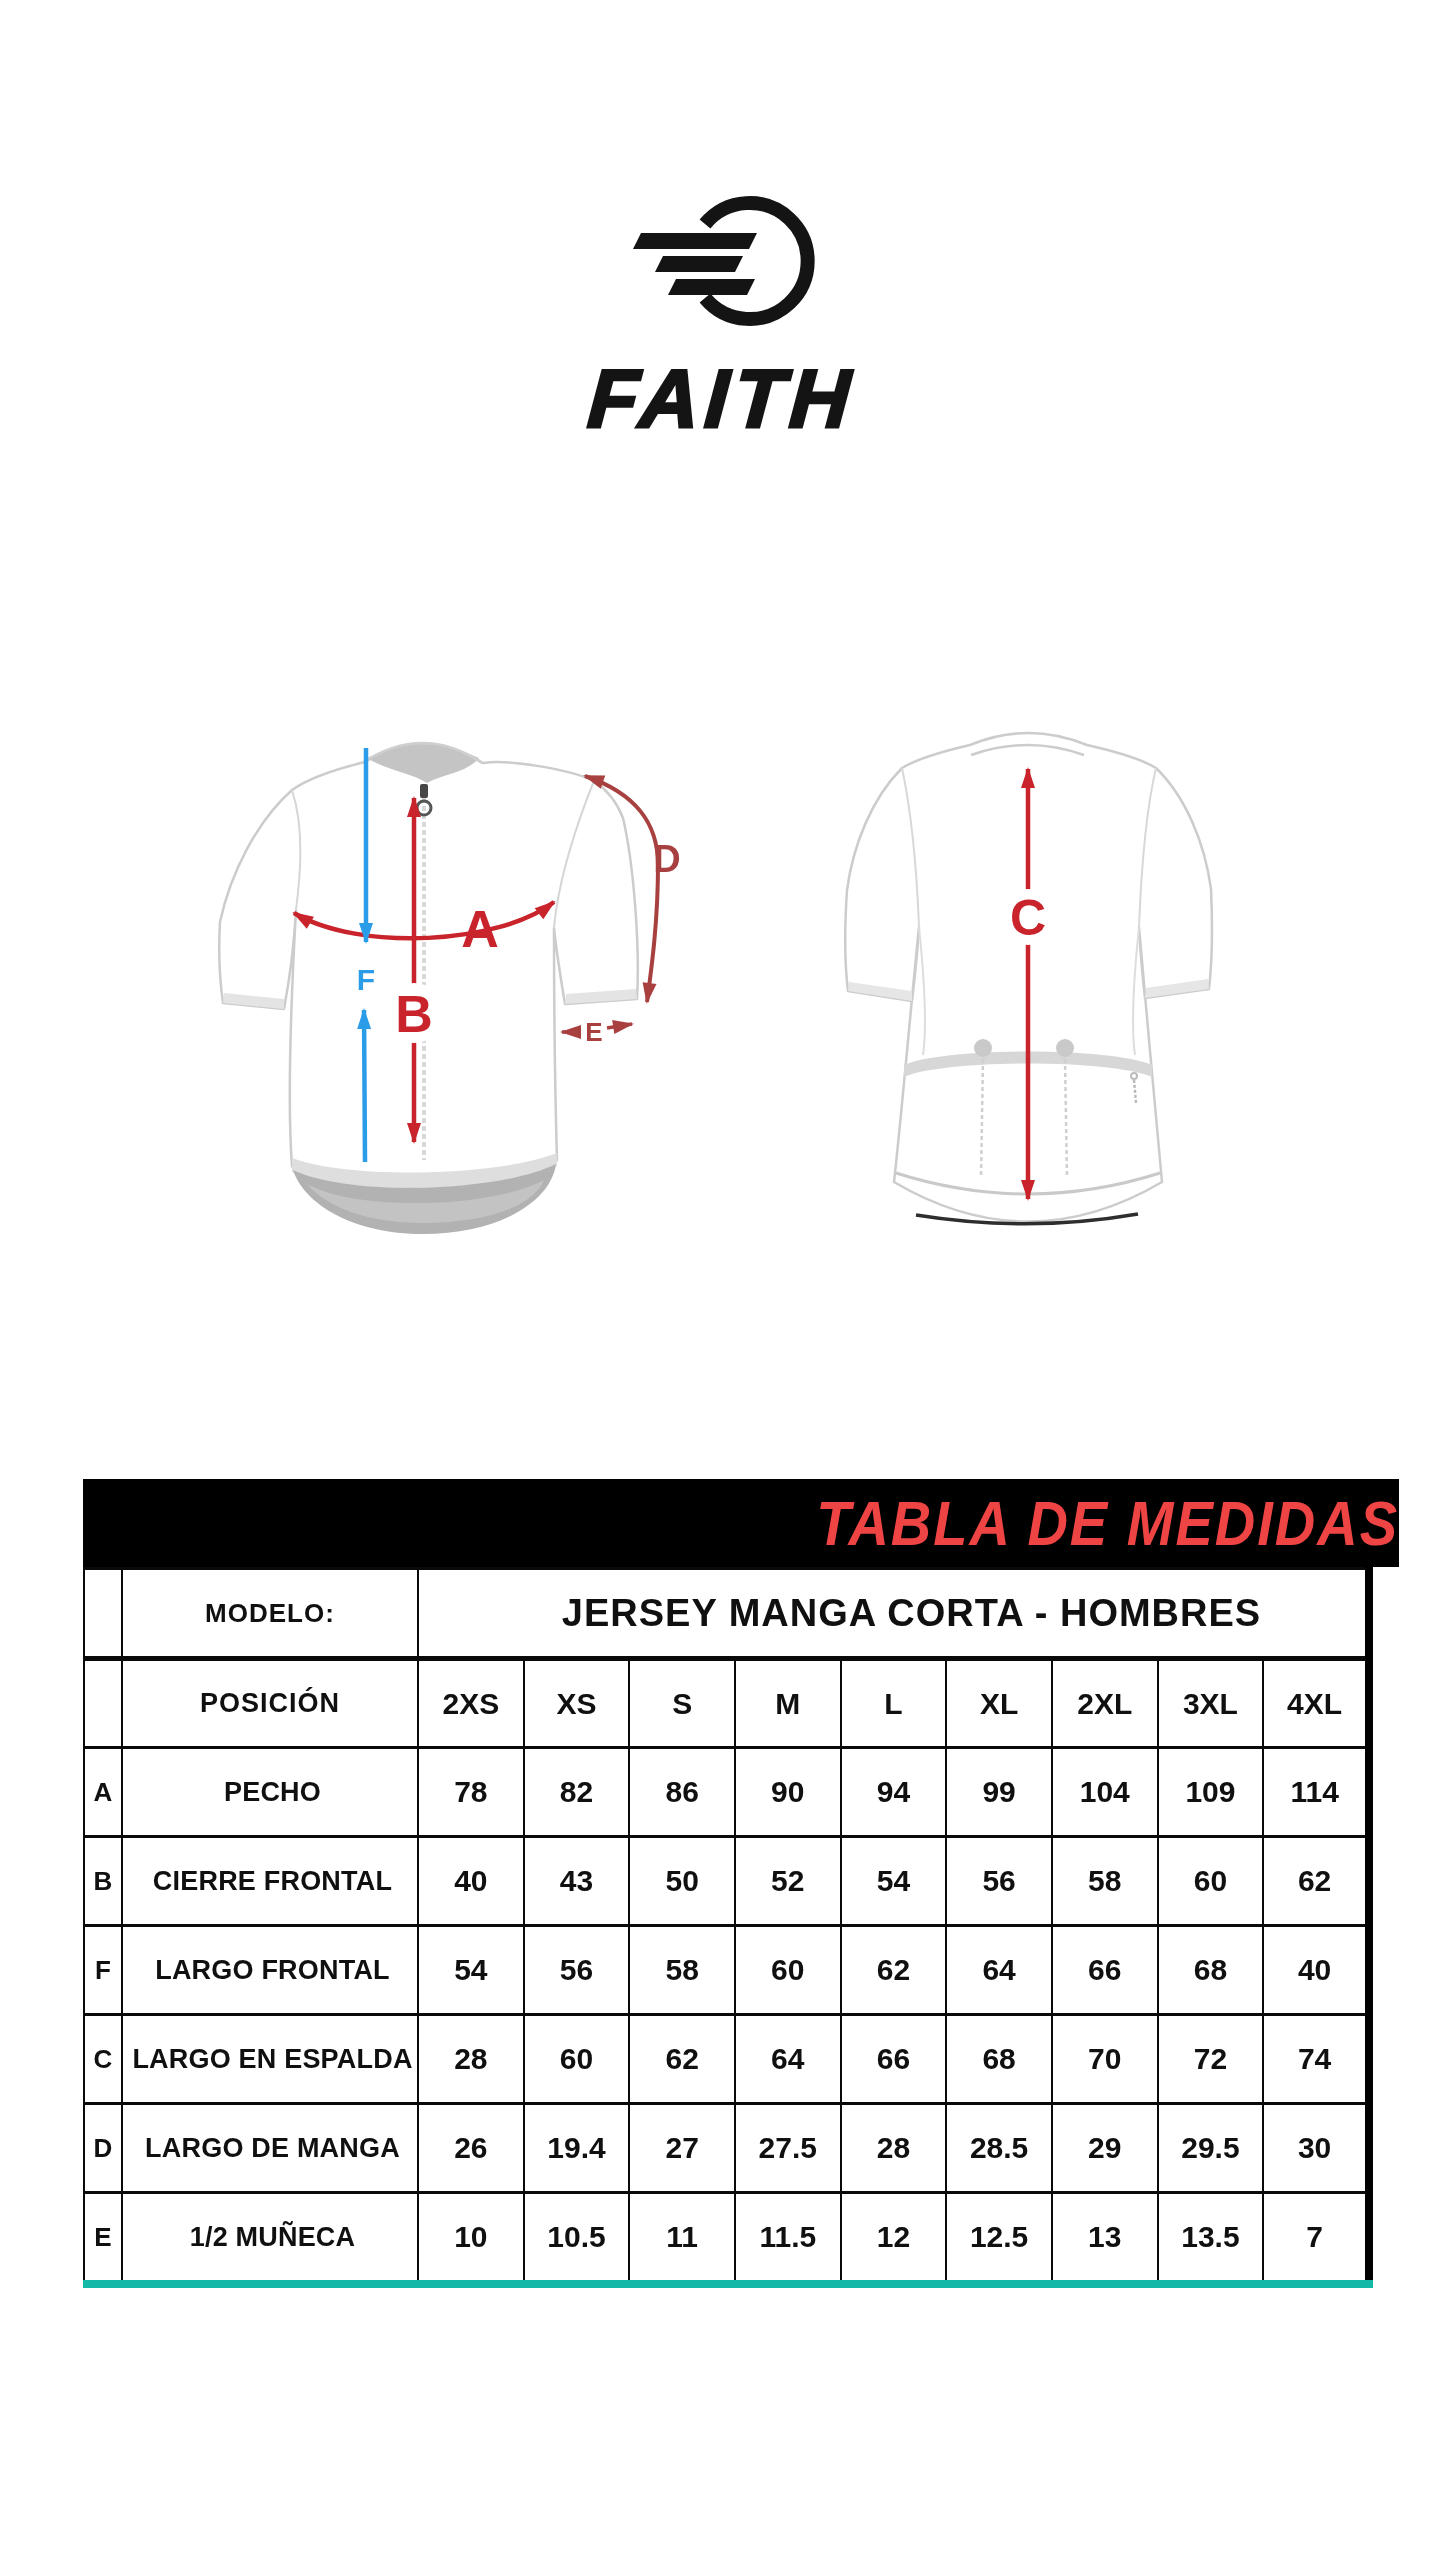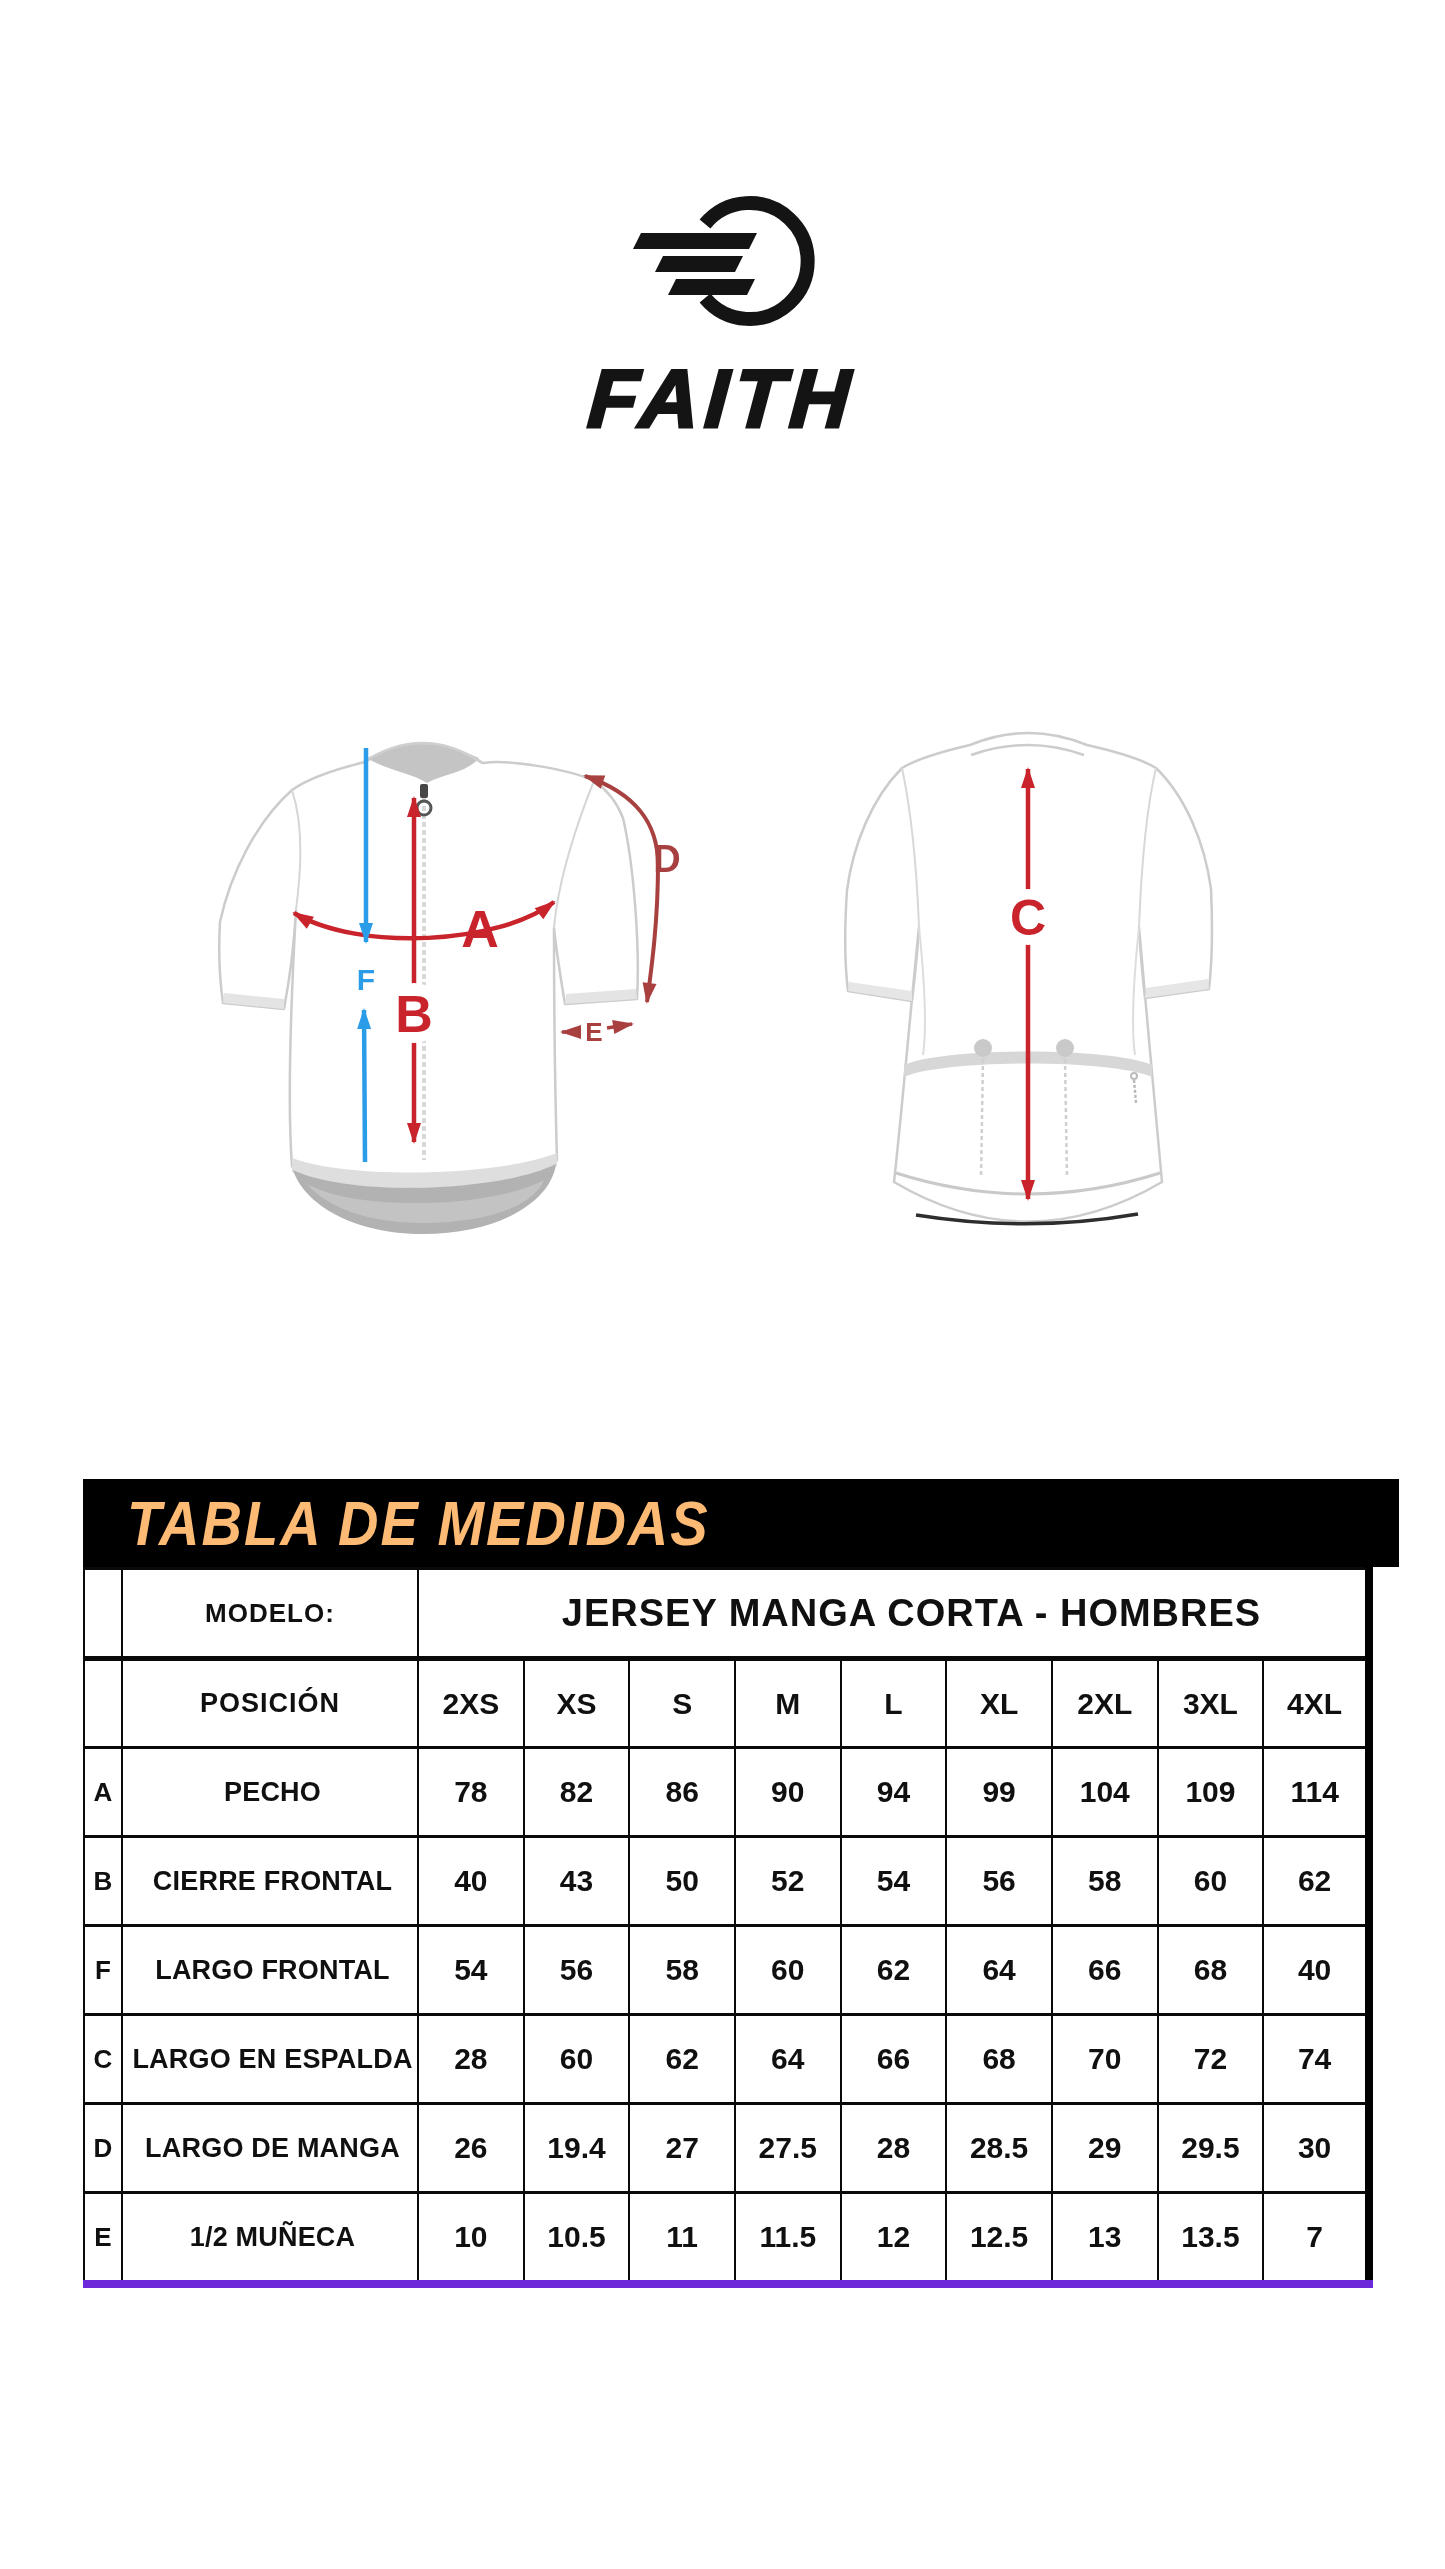--- a/index.html
+++ b/index.html
@@ -12,25 +12,25 @@
             font-size:82px;font-weight:bold;font-style:italic;letter-spacing:6px;color:#141414;
             -webkit-text-stroke:3px #141414;transform:skewX(-4deg);}
 
   
   .front-svg{position:absolute;left:180px;top:710px;}
   .back-svg{position:absolute;left:790px;top:705px;}
   .msr-label{font-family:"Liberation Sans",sans-serif;font-weight:bold;}
 
   
   .size-table-wrap{position:absolute;left:83px;top:1479px;width:1316px;}
-  .table-title{height:88px;background:#000;color:#fdba74;display:flex;align-items:center;justify-content:flex-start;padding-left:44px;}
+  .table-title{height:88px;background:#000;color:#ef4444;display:flex;align-items:center;justify-content:flex-end;padding-left:44px;}
   .table-title span{font-size:56px;font-weight:bold;font-style:italic;letter-spacing:2px;
                     transform:scaleY(1.12);display:inline-block;}
   table.sizes{width:1290px;border-collapse:collapse;table-layout:fixed;
-              border-right:8px solid #000;border-bottom:8px solid #6d28d9;background:#fff;}
+              border-right:8px solid #000;border-bottom:8px solid #14b8a6;background:#fff;}
   table.sizes td{border:3px solid #0a0a0a;border-left-width:2px;border-right-width:2px;
                  text-align:center;vertical-align:middle;background:#fff;color:#101010;overflow:hidden;}
   tr.modelo td{height:84px;border-bottom-width:5px;}
   tr.posrow td{height:83px;}
   tr.datarow td{height:84px;}
   td.strip{background:#0a0a0a;border-color:#0a0a0a;color:#fff;font-weight:bold;font-size:26px;padding:0;}
   td.mlabel{font-size:26px;font-weight:bold;letter-spacing:1px;}
   td.mvalue{font-size:38px;font-weight:bold;letter-spacing:1px;padding-left:40px;}
   td.plabel{font-size:27px;font-weight:bold;letter-spacing:1px;}
   td.size{font-size:30px;font-weight:bold;}

